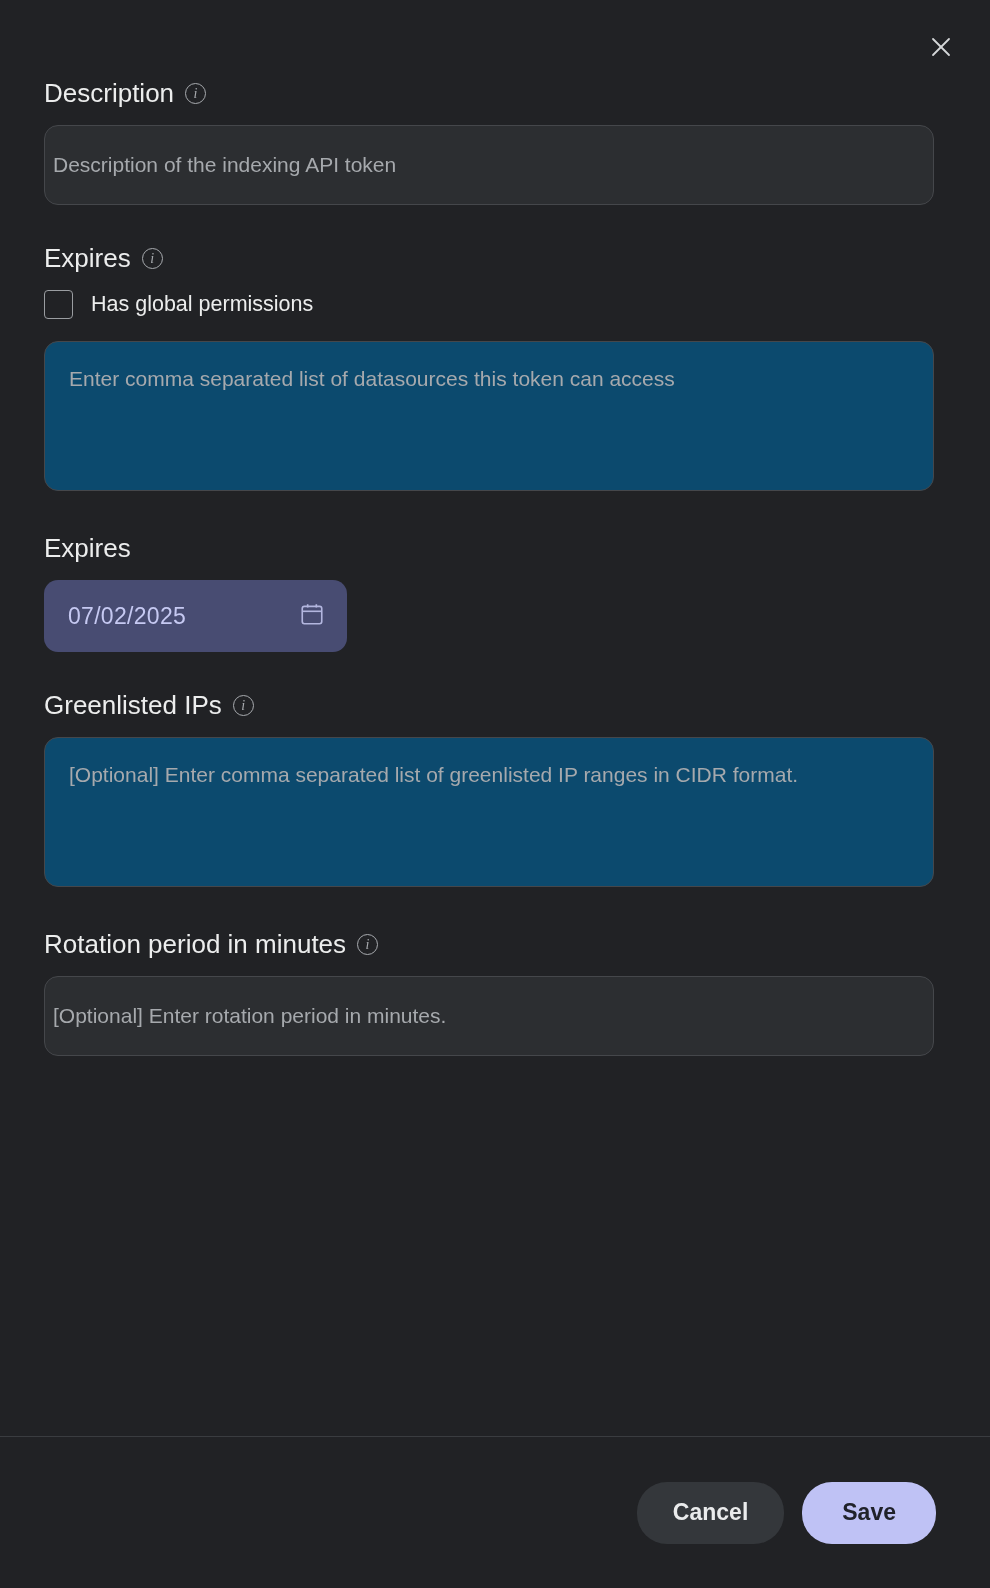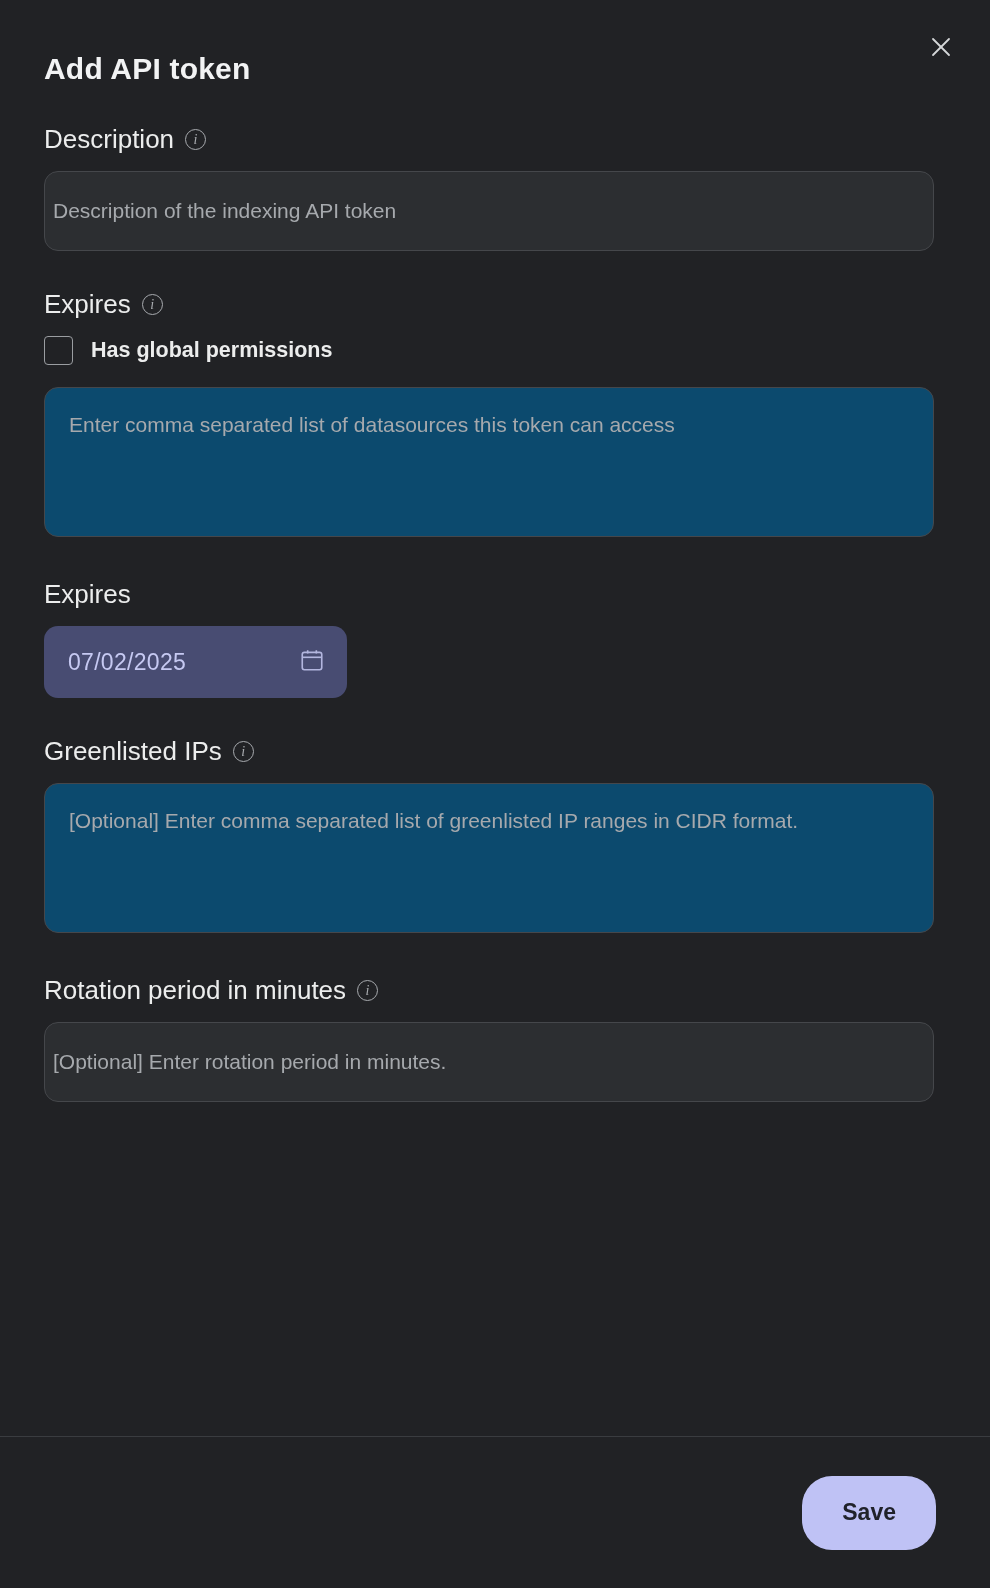--- a/index.html
+++ b/index.html
@@ -131,21 +131,20 @@
     height: 29px;
     border: 1.8px solid #9a9da1;
     border-radius: 4px;
     background: transparent;
     cursor: pointer;
     flex: 0 0 auto;
   }
   .checkbox-label {
     font-size: 21.5px;
     color: #eceded;
-    font-weight: bold;
   }
 
   .date-pill {
     width: 303px;
     height: 72px;
     background: #484c72;
     border-radius: 14px;
     display: flex;
     align-items: center;
     justify-content: space-between;
@@ -181,38 +180,37 @@
   .btn-cancel {
     background: #34373b;
     color: #eaebec;
     padding: 0 36px;
     height: 62px;
   }
   .btn-save {
     background: #bfc2f5;
     color: #20222a;
     padding: 0 40px;
-    height: 74px;
+    height: 62px;
   }
 </style>
 </head>
 <body>
 
 <div class="dialog">
 
   <div class="dialog-body">
 
     <div class="close-btn">
       <svg width="24" height="24" viewBox="0 0 24 24" fill="none" stroke="#d5d7d9" stroke-width="1.8" stroke-linecap="round">
         <line x1="4" y1="4" x2="20" y2="20"></line>
         <line x1="20" y1="4" x2="4" y2="20"></line>
       </svg>
     </div>
 
-    <div class="title">Add API token</div>
 
 
     <div class="field">
       <div class="field-label-row">
         <div class="field-label">Description</div>
         <div class="info-icon">
             <span>i</span>
           </div>
       </div>
       <input class="text-input" type="text" value="" placeholder="Description of the indexing API token" style="">
@@ -265,16 +263,17 @@
         <div class="info-icon">
             <span>i</span>
           </div>
       </div>
       <input class="text-input" type="text" value="" placeholder="[Optional] Enter rotation period in minutes." style="">
     </div>
 
   </div>
 
   <div class="footer">
+    <button class="btn btn-cancel">Cancel</button>
     <button class="btn btn-save">Save</button>
   </div>
 
 </div>
 
 </body></html>

